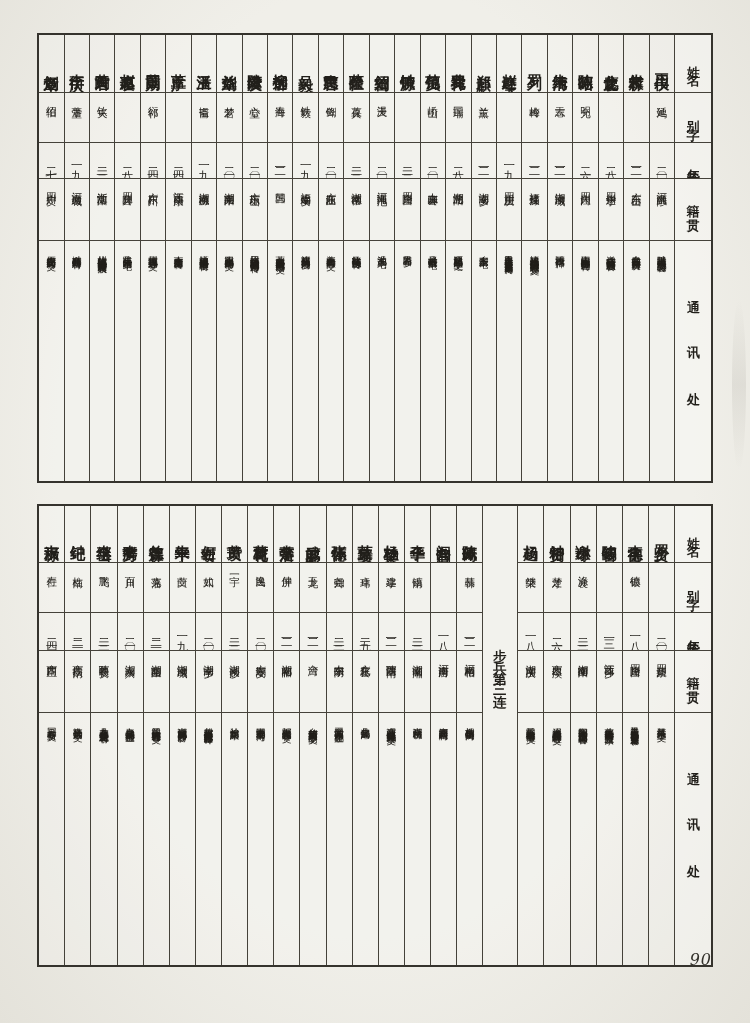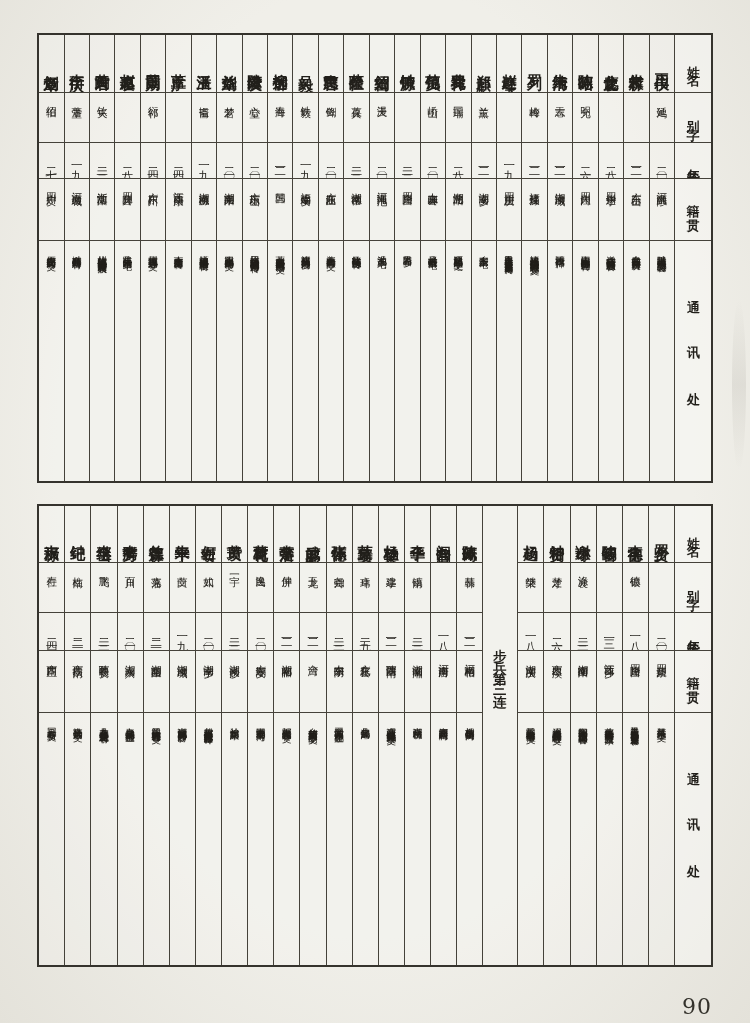--- a/index.html
+++ b/index.html
@@ -54,23 +54,23 @@
   .h-contact{align-items:flex-start;padding-top:48px;}
   .h-contact .vtext{letter-spacing:3.6em;}
   .h-name,.h-alias,.h-age,.h-origin{align-items:center;}
   .section-col{justify-content:flex-start;align-items:center;}
   .section-text{
     writing-mode:vertical-rl;text-orientation:upright;
     font-size:13.5px;font-weight:bold;letter-spacing:0.85em;
     padding-top:132px;
   }
   .page-number{
-    position:absolute;top:994px;right:38px;
+    position:absolute;top:950px;right:38px;
     font-family:"DejaVu Serif","Liberation Serif",serif;
-    font-size:22px;color:#33312b;letter-spacing:1px;
+    font-size:16px;color:#33312b;letter-spacing:1px;font-style:italic;
   }
   .smudge{
     position:absolute;right:4px;top:300px;width:14px;height:170px;
     background:linear-gradient(to bottom,transparent,rgba(120,115,105,0.12),transparent);
     border-radius:50%;
   }
 </style>
 </head>
 <body>
 

